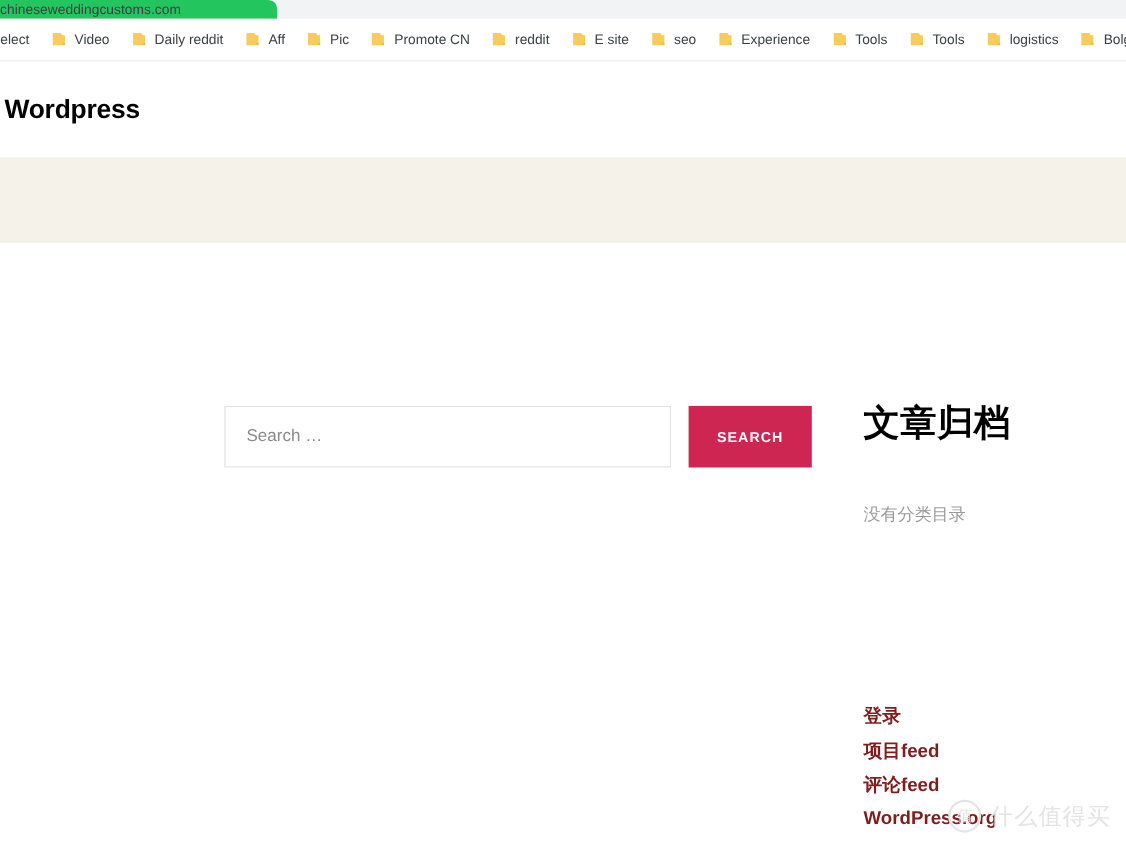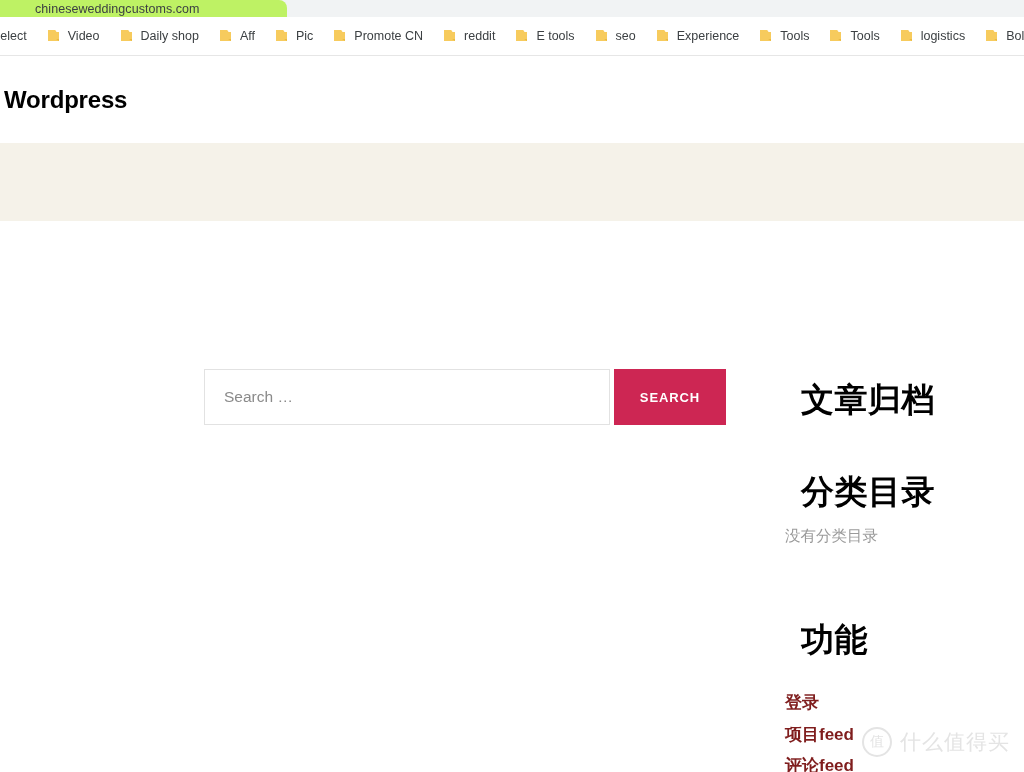--- a/index.html
+++ b/index.html
@@ -26,26 +26,25 @@
     background: #f1f3f4;
     position: relative;
     overflow: hidden;
   }
   .tab {
     position: absolute;
     left: 0;
     top: 0;
     height: 17px;
     width: 252px;
-    background: #bef264;
+    background: #22c55e;
     border-top-left-radius: 0;
     border-top-right-radius: 8px;
     display: flex;
     align-items: center;
-    padding-left: 35px;
   }
   .tab-title {
     font-size: 12.5px;
     color: #3c4043;
     white-space: nowrap;
     padding-left: 0px;
     letter-spacing: 0.05px;
     font-family: "Liberation Sans", "DejaVu Sans", sans-serif;
   }
   .bookmark-bar {
@@ -156,31 +155,31 @@
   .search-button {
     width: 112px;
     height: 56px;
     background: #cd2653;
     color: #ffffff;
     border: none;
     font-size: 13px;
     font-weight: bold;
     letter-spacing: 0.9px;
     cursor: pointer;
-    margin-left: 4px;
+    margin-left: 16px;
     font-family: "Liberation Sans", "DejaVu Sans", sans-serif;
   }
 
   .widget-heading {
     font-size: 33px;
     font-weight: bold;
     color: #000000;
     line-height: 1.1;
     letter-spacing: 0.5px;
-    margin: 16px;
+    margin: 0;
     white-space: nowrap;
     font-family: "Liberation Sans", "DejaVu Sans", sans-serif;
   }
 
   .recent-comments-widget {
     position: absolute;
     left: 204px;
     top: 245px;
   }
 
@@ -271,21 +270,21 @@
           <path d="M1 0 h7.2 l1.4 2.1 H12 v9 H1 Z" fill="#f7cb5d"></path>
           <path d="M9.1 9 h2.9 v2.1 Z" fill="#e9b93f"></path>
         </svg>
         <span class="bookmark-label">Video</span>
       </div>
       <div class="bookmark">
         <svg class="folder-icon" viewBox="0 0 13 12">
           <path d="M1 0 h7.2 l1.4 2.1 H12 v9 H1 Z" fill="#f7cb5d"></path>
           <path d="M9.1 9 h2.9 v2.1 Z" fill="#e9b93f"></path>
         </svg>
-        <span class="bookmark-label">Daily shop</span>
+        <span class="bookmark-label">Daily reddit</span>
       </div>
       <div class="bookmark">
         <svg class="folder-icon" viewBox="0 0 13 12">
           <path d="M1 0 h7.2 l1.4 2.1 H12 v9 H1 Z" fill="#f7cb5d"></path>
           <path d="M9.1 9 h2.9 v2.1 Z" fill="#e9b93f"></path>
         </svg>
         <span class="bookmark-label">Aff</span>
       </div>
       <div class="bookmark">
         <svg class="folder-icon" viewBox="0 0 13 12">
@@ -306,21 +305,21 @@
           <path d="M1 0 h7.2 l1.4 2.1 H12 v9 H1 Z" fill="#f7cb5d"></path>
           <path d="M9.1 9 h2.9 v2.1 Z" fill="#e9b93f"></path>
         </svg>
         <span class="bookmark-label">reddit</span>
       </div>
       <div class="bookmark">
         <svg class="folder-icon" viewBox="0 0 13 12">
           <path d="M1 0 h7.2 l1.4 2.1 H12 v9 H1 Z" fill="#f7cb5d"></path>
           <path d="M9.1 9 h2.9 v2.1 Z" fill="#e9b93f"></path>
         </svg>
-        <span class="bookmark-label">E tools</span>
+        <span class="bookmark-label">E site</span>
       </div>
       <div class="bookmark">
         <svg class="folder-icon" viewBox="0 0 13 12">
           <path d="M1 0 h7.2 l1.4 2.1 H12 v9 H1 Z" fill="#f7cb5d"></path>
           <path d="M9.1 9 h2.9 v2.1 Z" fill="#e9b93f"></path>
         </svg>
         <span class="bookmark-label">seo</span>
       </div>
       <div class="bookmark">
         <svg class="folder-icon" viewBox="0 0 13 12">
@@ -377,26 +376,24 @@
   </form>
 
 
   <aside class="sidebar-col">
 
     <section class="widget-archives">
       <h2 class="widget-heading">文章归档</h2>
     </section>
 
     <section class="widget-categories">
-      <h2 class="widget-heading">分类目录</h2>
       <div class="empty-note">没有分类目录</div>
     </section>
 
     <section class="widget-meta">
-      <h2 class="widget-heading">功能</h2>
       <ul class="meta-links">
 
       <li><a href="#">登录</a></li>
           <li><a href="#">项目feed</a></li>
           <li><a href="#">评论feed</a></li>
           <li><a href="#">WordPress.org</a></li>
         </ul>
     </section>
 
   </aside>

